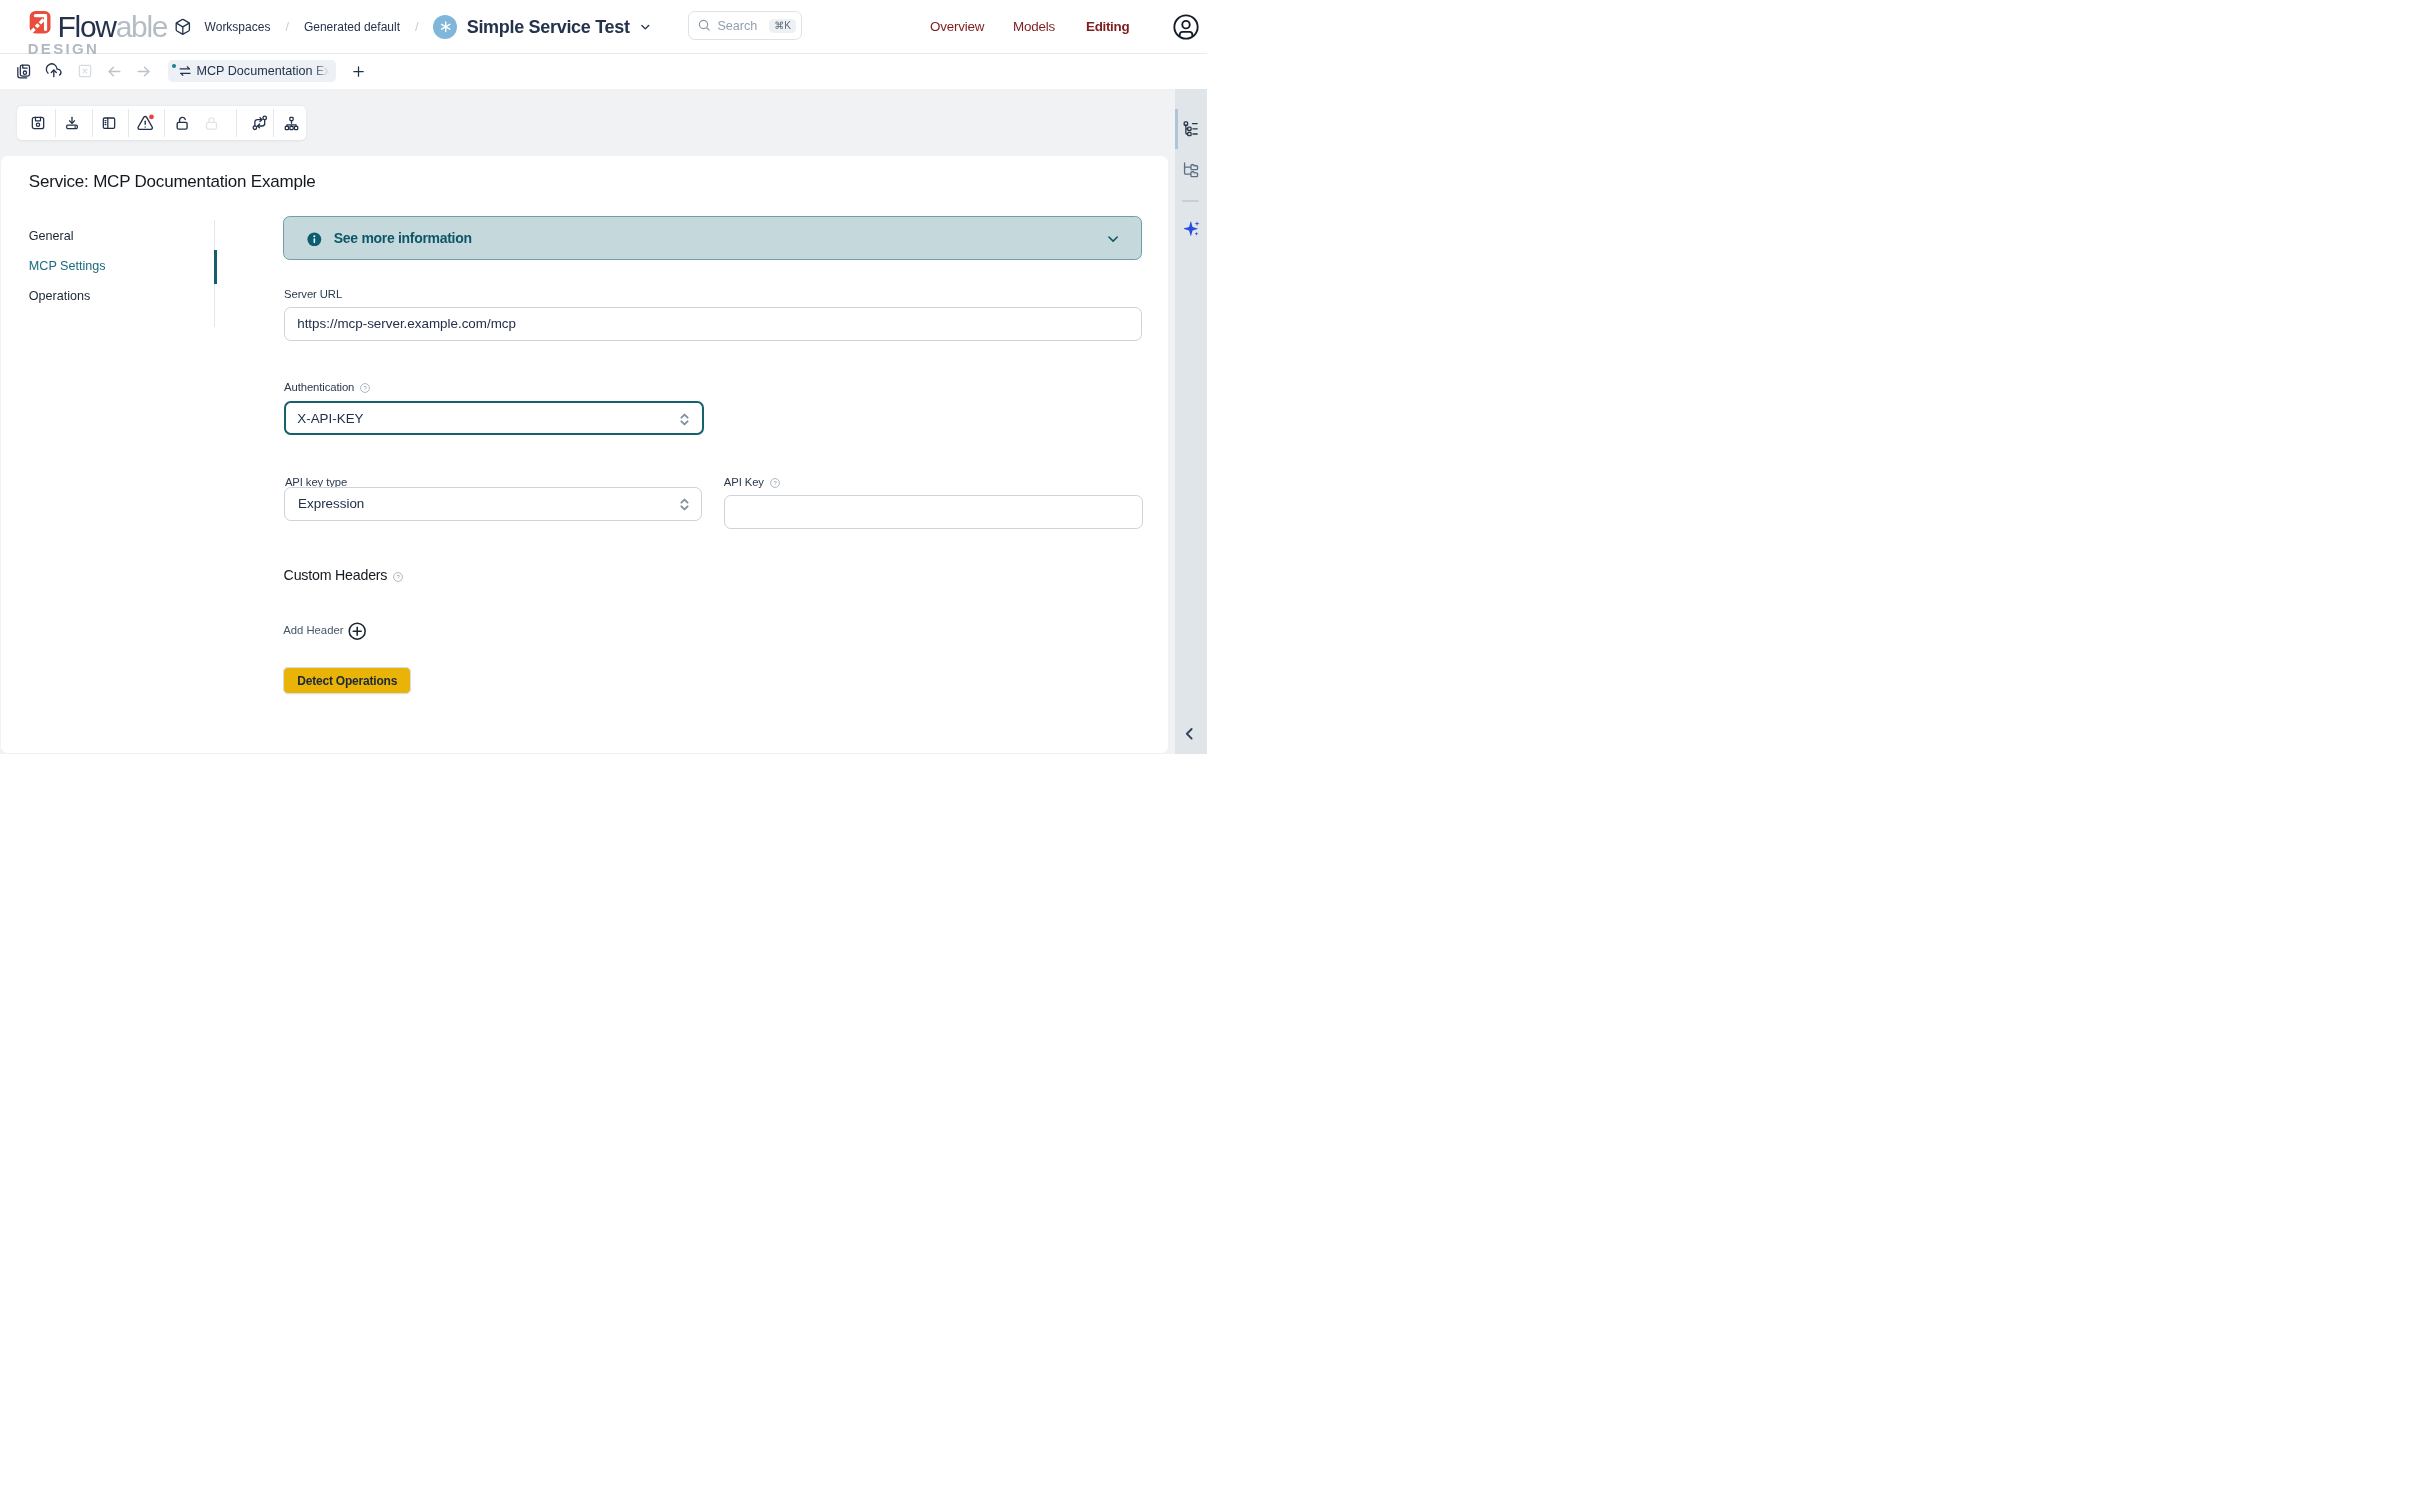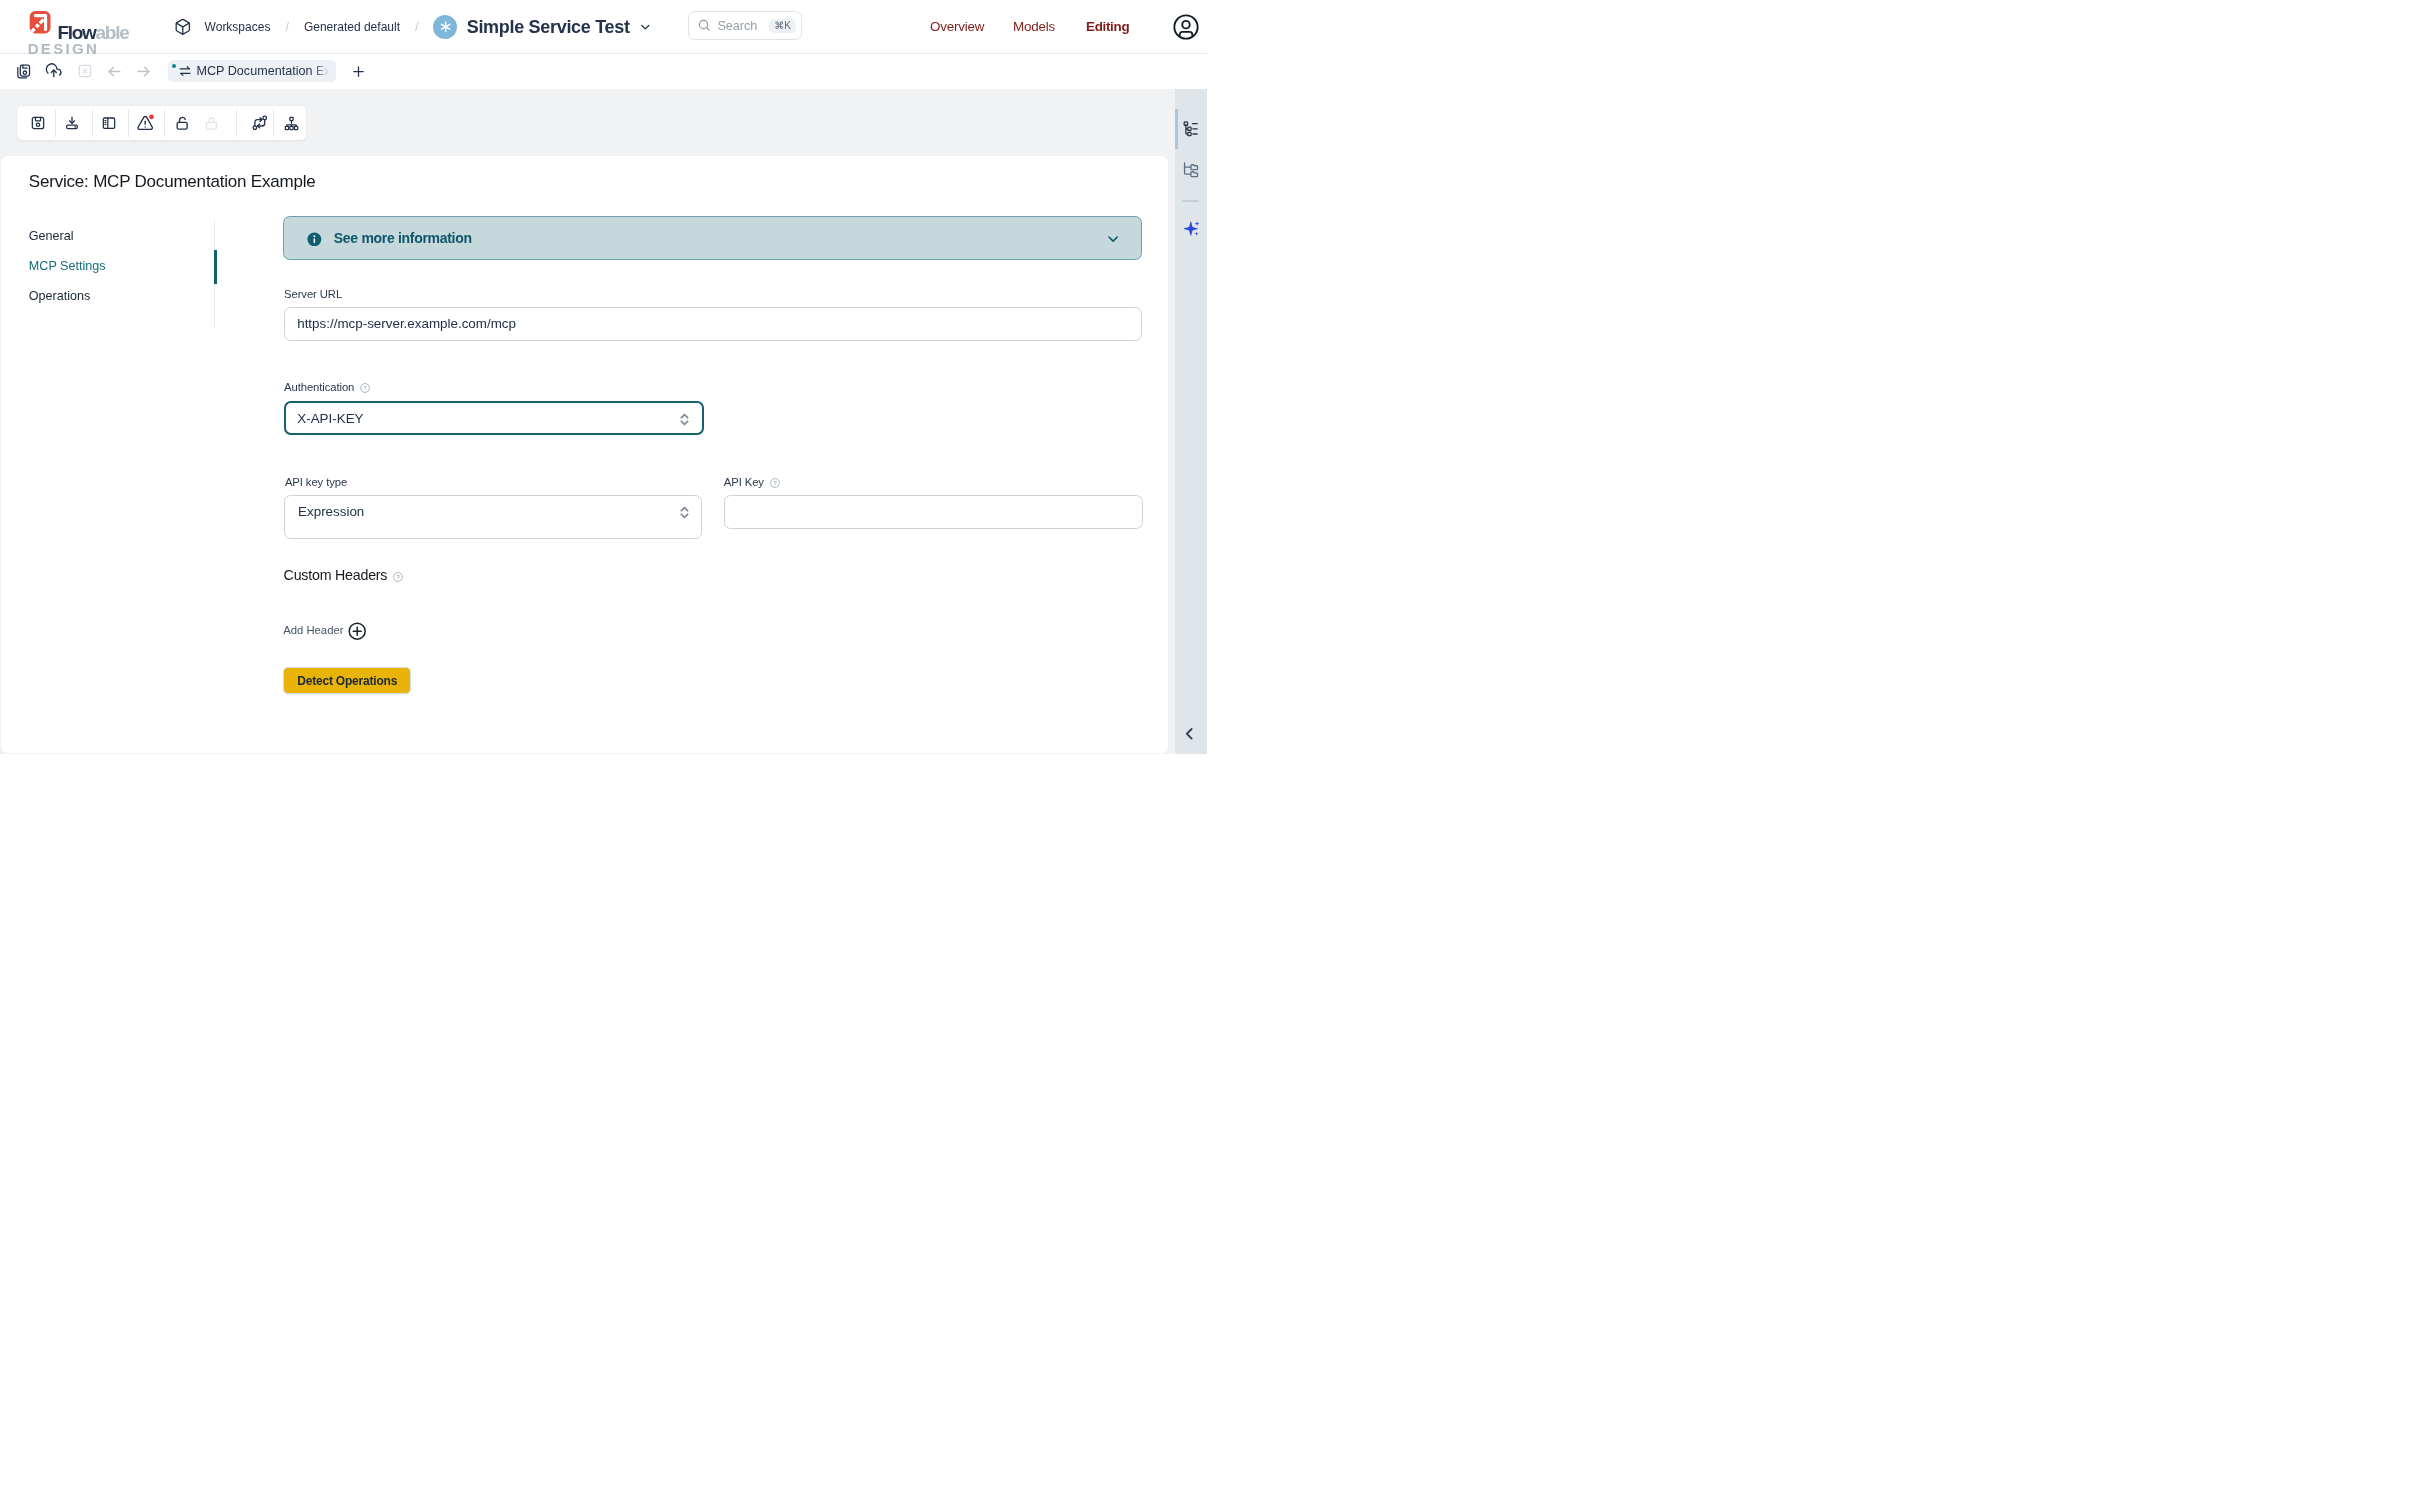--- a/index.html
+++ b/index.html
@@ -3,22 +3,22 @@
 <meta charset="utf-8">
 <style>
   * { margin:0; padding:0; box-sizing:border-box; }
   html,body { width:1207px; height:754px; overflow:hidden; background:#fff;
     font-family:"Liberation Sans", sans-serif; }
   .abs { position:absolute; }
   
   #header { position:absolute; left:0; top:0; width:1207px; height:54px; background:#fff;
     border-bottom:0.8px solid #e8ebee; z-index:5; }
   #logo { position:absolute; left:28.5px; top:11px; }
-  #logo .word { position:absolute; left:29px; top:-0.8px; font-size:19px; font-weight:700;
-    letter-spacing:-1.3px; color:#24334b; white-space:nowrap;margin-top:12px; }
+  #logo .word { position:absolute; left:29px; top:-0.8px; font-size:30px; font-weight:400;
+    letter-spacing:-1.3px; color:#24334b; white-space:nowrap; }
   #logo .word .lite { color:#b4bdc6; }
   #logo .design { position:absolute; left:-0.8px; top:28.5px; font-size:15px; font-weight:700;
     letter-spacing:2.3px; color:#b0b9c2; }
   .crumbs { position:absolute; left:174px; top:0; height:54px; display:flex; align-items:center; }
   .crumbs .t { font-size:12px; color:#24334b; }
   .crumbs .sep { color:#c4ccd4; font-size:12.6px; margin:0 15px; }
   .crumbs .boxicon { margin-right:13px; display:flex; }
   .bluedot { width:24px; height:24px; border-radius:50%; background:#80b6d9; display:flex;
     align-items:center; justify-content:center; margin-right:9.2px; }
   .crumbs .model { font-size:18px; font-weight:700; color:#24334b; letter-spacing:-0.3px; }
@@ -261,21 +261,21 @@
             <text x="12" y="16.8" font-size="14" font-family="Liberation Sans" fill="#8a97a3" text-anchor="middle">?</text>
           </svg></div>
       <div class="field" style="left:0.8px; top:245px; width:420px; height:34px; border:2.1px solid #15616d;">
         <span class="ftxt" style="left:11.7px; top:7.5px;">X-API-KEY</span>
           <svg class="abs" style="right:8.4px; top:8.4px" width="17" height="17" viewBox="0 0 24 24" fill="none" stroke="#848e9d" stroke-width="2.6" stroke-linecap="round" stroke-linejoin="round">
             <path d="m7.6 9.4 4.4-4.4 4.4 4.4"></path>
             <path d="m7.6 14.6 4.4 4.4 4.4-4.4"></path>
           </svg>
       </div>
       <div class="label" style="position:absolute; left:2.1px; top:320px;">API key type</div>
-      <div class="field" style="left:1.7px; top:339px; width:418px; height:44px;">
+      <div class="field" style="left:1.7px; top:331px; width:418px; height:34px;">
         <span class="ftxt">Expression</span>
           <svg class="abs" style="right:8.4px; top:8.4px" width="17" height="17" viewBox="0 0 24 24" fill="none" stroke="#848e9d" stroke-width="2.6" stroke-linecap="round" stroke-linejoin="round">
             <path d="m7.6 9.4 4.4-4.4 4.4 4.4"></path>
             <path d="m7.6 14.6 4.4 4.4 4.4-4.4"></path>
           </svg>
       </div>
       <div class="label" style="position:absolute; left:441px; top:320px;">API Key<svg class="qm" width="10" height="10" viewBox="0 0 24 24" style="font-size:13.5px">
             <circle cx="12" cy="12" r="10.6" fill="none" stroke="#9aa6b1" stroke-width="1.9"></circle>
             <text x="12" y="16.8" font-size="14" font-family="Liberation Sans" fill="#8a97a3" text-anchor="middle">?</text>
           </svg></div>

